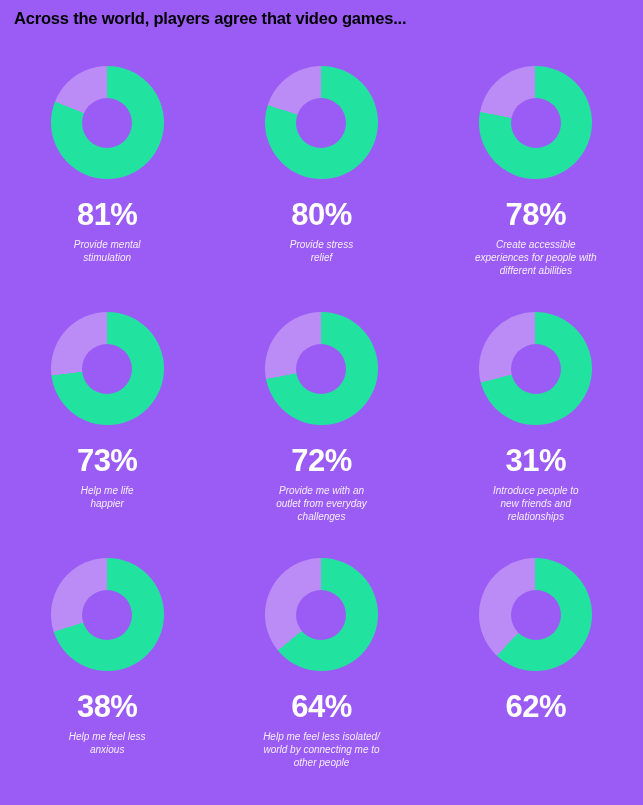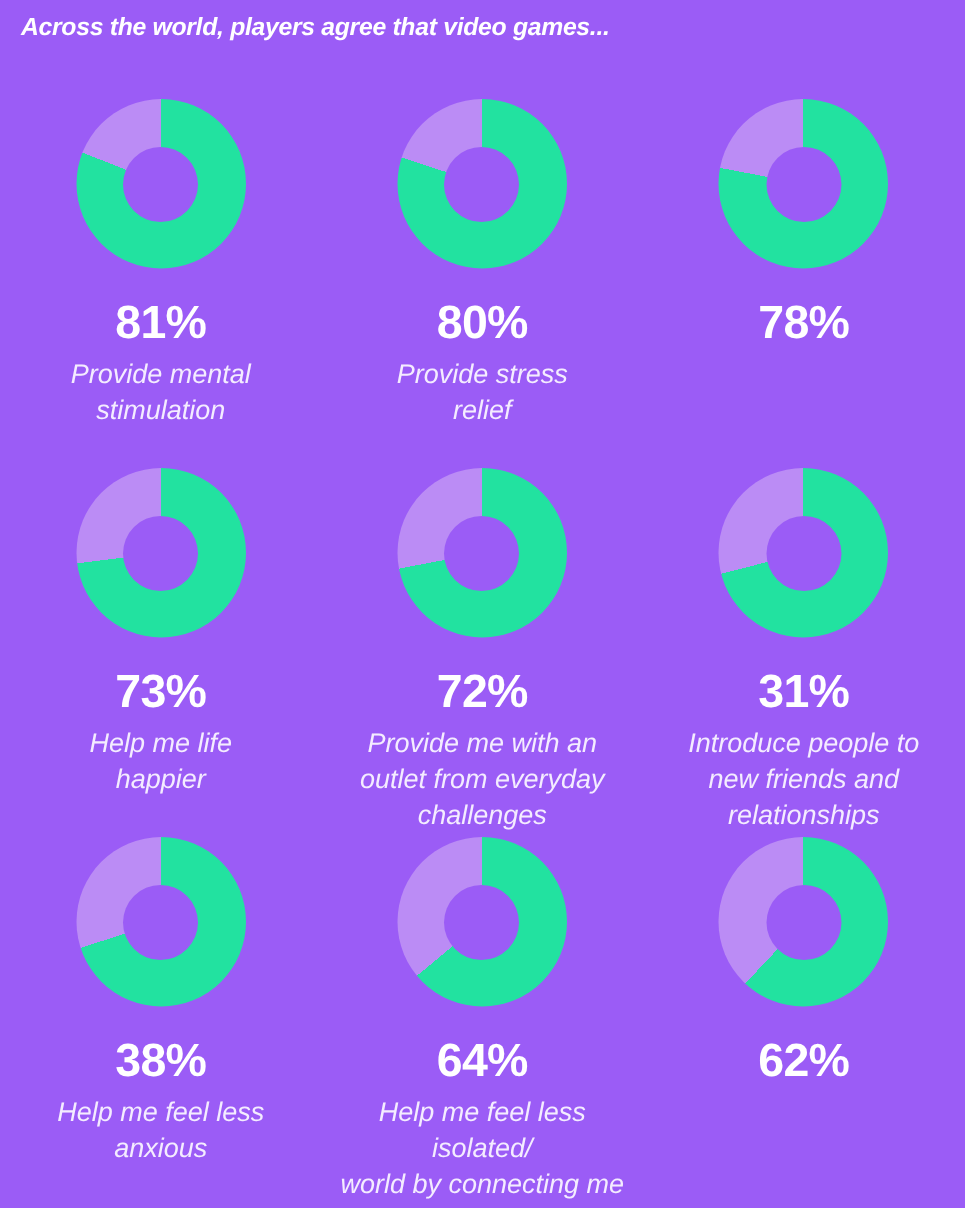--- a/index.html
+++ b/index.html
@@ -13,26 +13,25 @@
     font-family: "Liberation Sans", sans-serif;
     overflow: hidden;
     position: relative;
   }
 
   .headline {
     position: absolute;
     left: 14px;
     top: 9px;
     width: 615px;
-    color: #ffffff;
+    color: #000000;
     font-size: 16.5px;
     font-weight: bold;
     letter-spacing: -0.2px;
     line-height: 1.2;
-    font-style: italic;
   }
 
   .grid {
     position: absolute;
     left: 0;
     top: 57px;
     width: 643px;
     display: grid;
     grid-template-columns: repeat(3, 1fr);
     grid-template-rows: repeat(3, 246px);
@@ -75,21 +74,21 @@
     color: #ffffff;
     font-size: 31px;
     font-weight: bold;
     letter-spacing: -0.5px;
     line-height: 1;
     margin-top: 20px;
   }
 
   .caption {
     color: #f4ecff;
-    font-size: 18px;
+    font-size: 10px;
     font-style: italic;
     line-height: 1.32;
     text-align: center;
     margin-top: 8px;
     max-width: 200px;
     white-space: pre-line;
   }
 </style>
 </head>
 <body>
@@ -114,20 +113,23 @@
       <div class="pct">80%</div>
       <div class="caption">Provide stress
 relief</div>
     </div>
     <div class="cell">
       <div class="donut-wrap">
         <div class="donut" style="background: conic-gradient(rgb(34, 226, 160) 0deg, rgb(34, 226, 160) 280.8deg, rgb(187, 140, 245) 280.8deg, rgb(187, 140, 245) 360deg);"></div>
         <div class="donut-hole" style="background: rgb(155, 92, 246);"></div>
       </div>
       <div class="pct">78%</div>
+      <div class="caption">Create accessible
+experiences for people with
+different abilities</div>
     </div>
     <div class="cell">
       <div class="donut-wrap">
         <div class="donut" style="background: conic-gradient(rgb(34, 226, 160) 0deg, rgb(34, 226, 160) 262.8deg, rgb(187, 140, 245) 262.8deg, rgb(187, 140, 245) 360deg);"></div>
         <div class="donut-hole" style="background: rgb(155, 92, 246);"></div>
       </div>
       <div class="pct">73%</div>
       <div class="caption">Help me life
 happier</div>
     </div>

